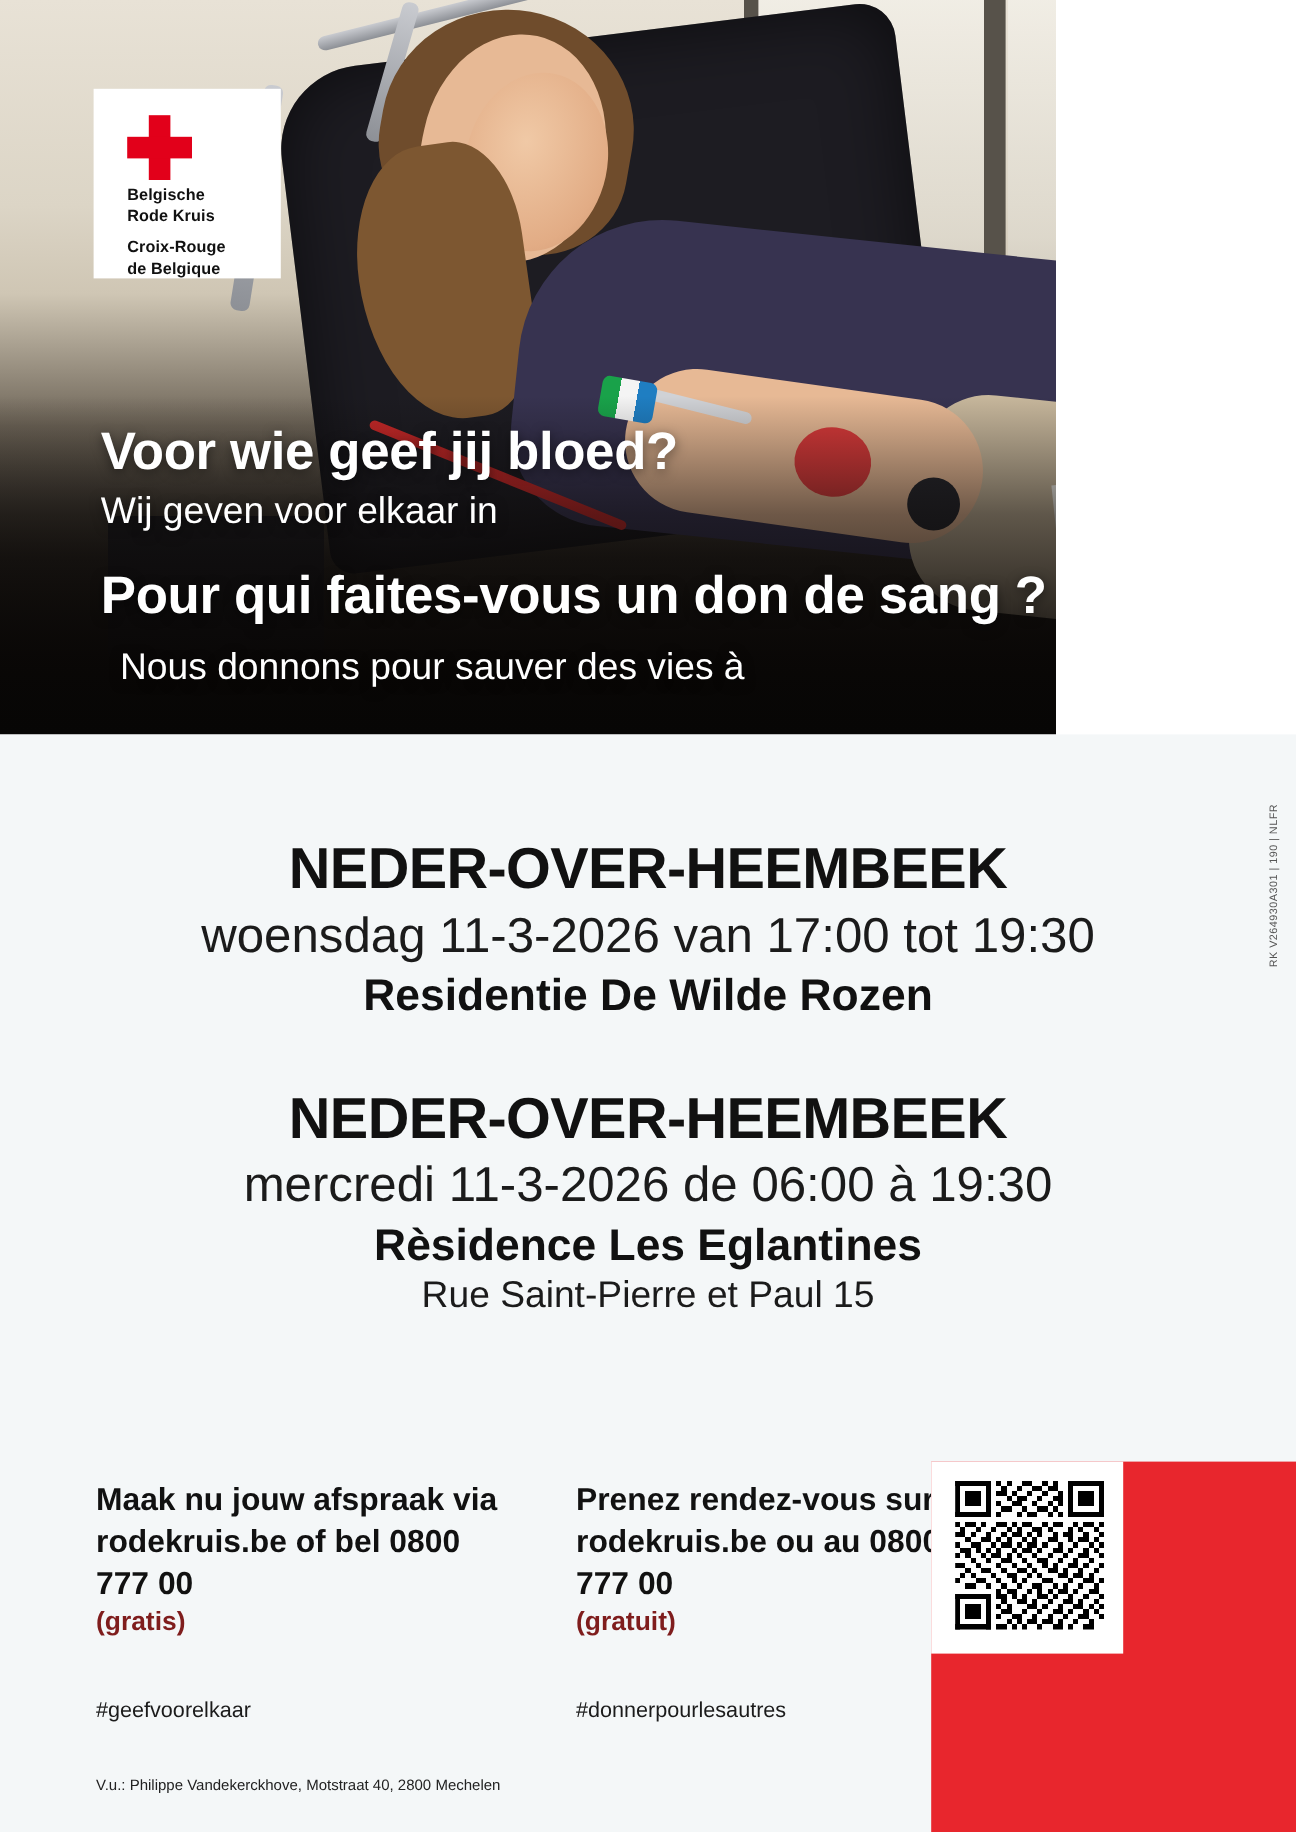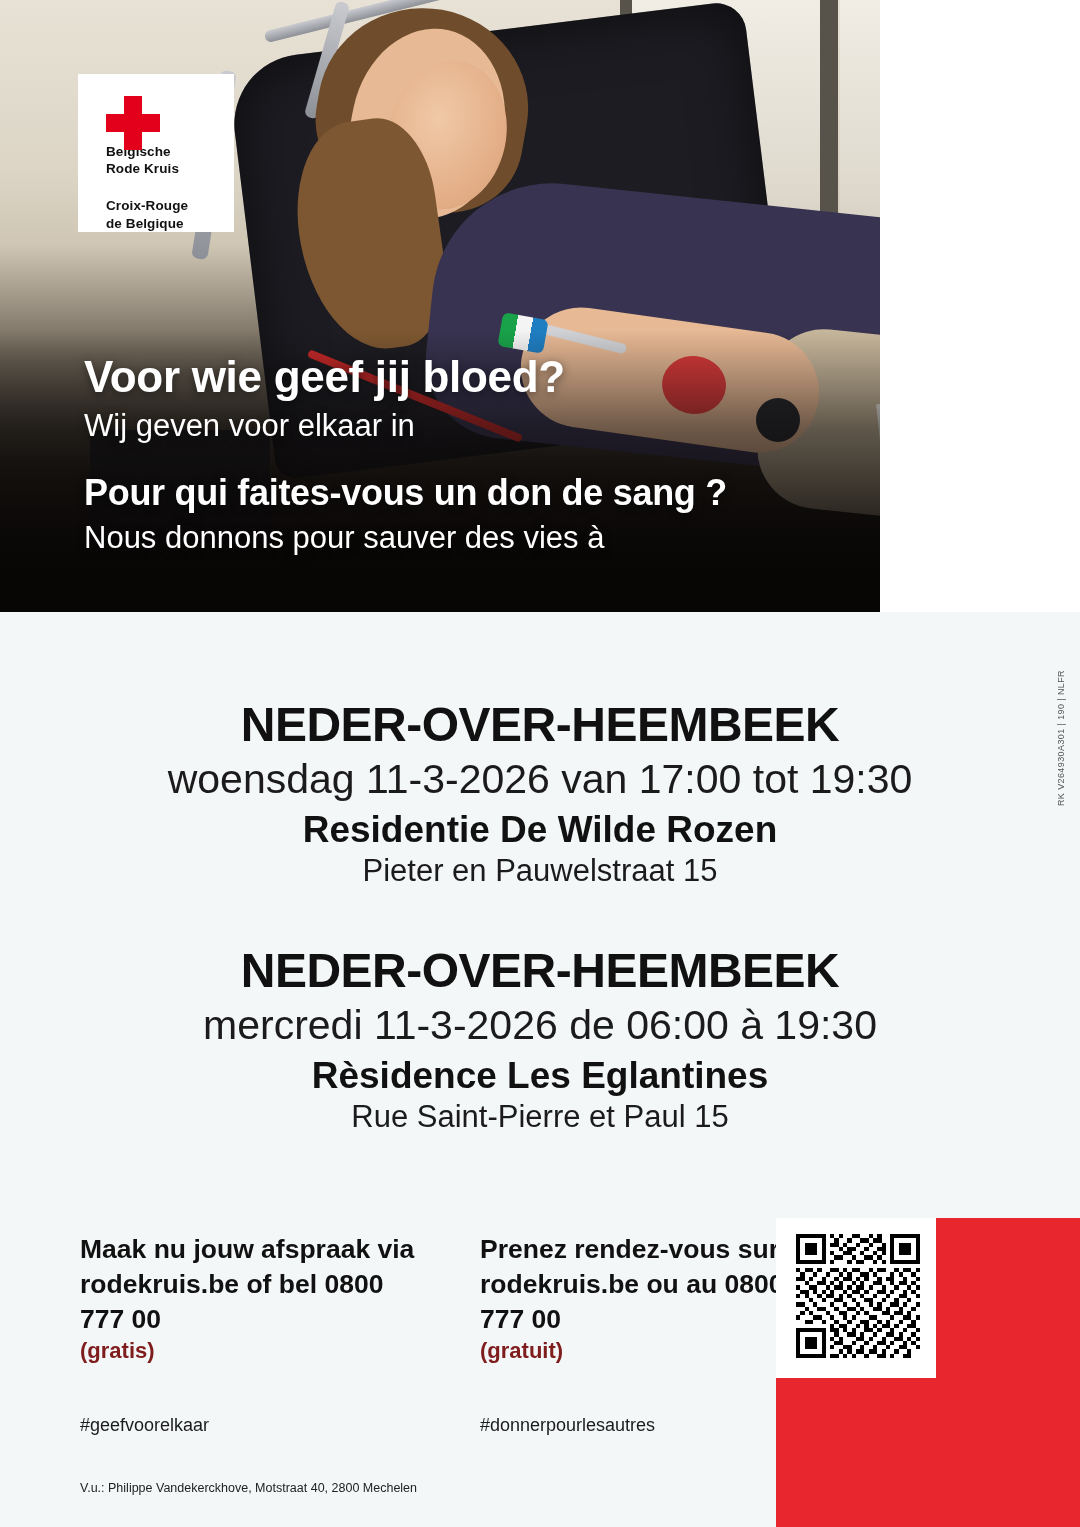--- a/index.html
+++ b/index.html
@@ -222,21 +222,21 @@
   .logo-cross::before { left: 18px; top: 0; width: 18px; height: 54px; }
   .logo-cross::after  { left: 0; top: 18px; width: 54px; height: 18px; }
   .logo-text {
     margin-left: 28px;
     font-size: 13.5px;
     line-height: 1.28;
     color: #111;
     font-weight: 700;
     letter-spacing: .1px;
   }
-  .logo-text .fr { margin-top: 20px; font-weight: 700; }
+  .logo-text .fr { margin-top: 9px; font-weight: 700; }
 
   
   .overlay-text {
     position: absolute;
     left: 84px;
     top: 352px;
     width: 940px;
     color: #ffffff;
   }
   .h-nl {
@@ -246,30 +246,30 @@
     margin: 0 0 6px 0;
     text-shadow: 0 2px 10px rgba(0,0,0,.5);
   }
   .s-nl {
     font-size: 31px;
     font-weight: 400;
     margin: 0 0 28px 0;
     text-shadow: 0 2px 10px rgba(0,0,0,.5);
   }
   .h-fr {
-    font-size: 36px;
+    font-size: 44px;
     font-weight: 700;
     letter-spacing: -.3px;
     margin: 0 0 6px 0;
     text-shadow: 0 2px 10px rgba(0,0,0,.5);
   }
   .s-fr {
     font-size: 31px;
     font-weight: 400;
-    margin: 0;
+    margin: 16px;
     text-shadow: 0 2px 10px rgba(0,0,0,.5);
   }
 
   
   .lower {
     position: absolute;
     left: 0; top: 612px;
     width: 1080px; height: 915px;
     background: #f4f7f8;
   }
@@ -436,21 +436,20 @@
 
 <div class="lower">
 
   <div class="side-code">RK V264930A301 | 190 | NLFR</div>
 
   <div class="sessions">
     <div class="session">
       <p class="ses-city">NEDER-OVER-HEEMBEEK</p>
       <p class="ses-when">woensdag 11-3-2026 van 17:00 tot 19:30</p>
       <p class="ses-place">Residentie De Wilde Rozen</p>
-      <p class="ses-addr">Pieter en Pauwelstraat 15</p>
     </div>
     <div class="session">
       <p class="ses-city">NEDER-OVER-HEEMBEEK</p>
       <p class="ses-when">mercredi 11-3-2026 de 06:00 à 19:30</p>
       <p class="ses-place">Rèsidence Les Eglantines</p>
       <p class="ses-addr">Rue Saint-Pierre et Paul 15</p>
     </div>
   </div>
 
   <div class="cta">

